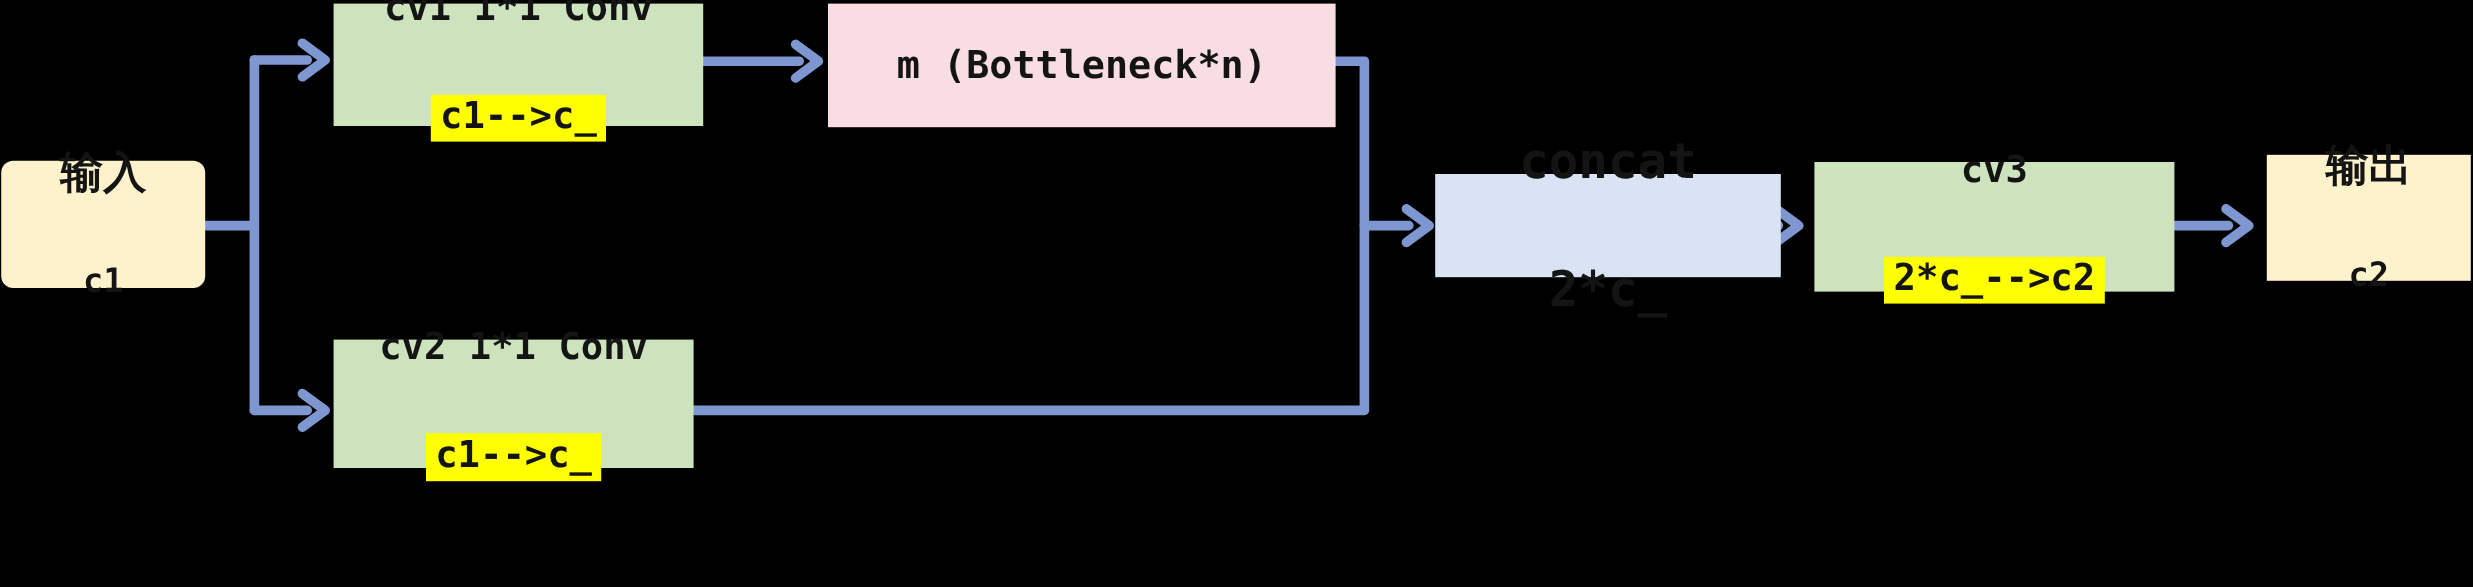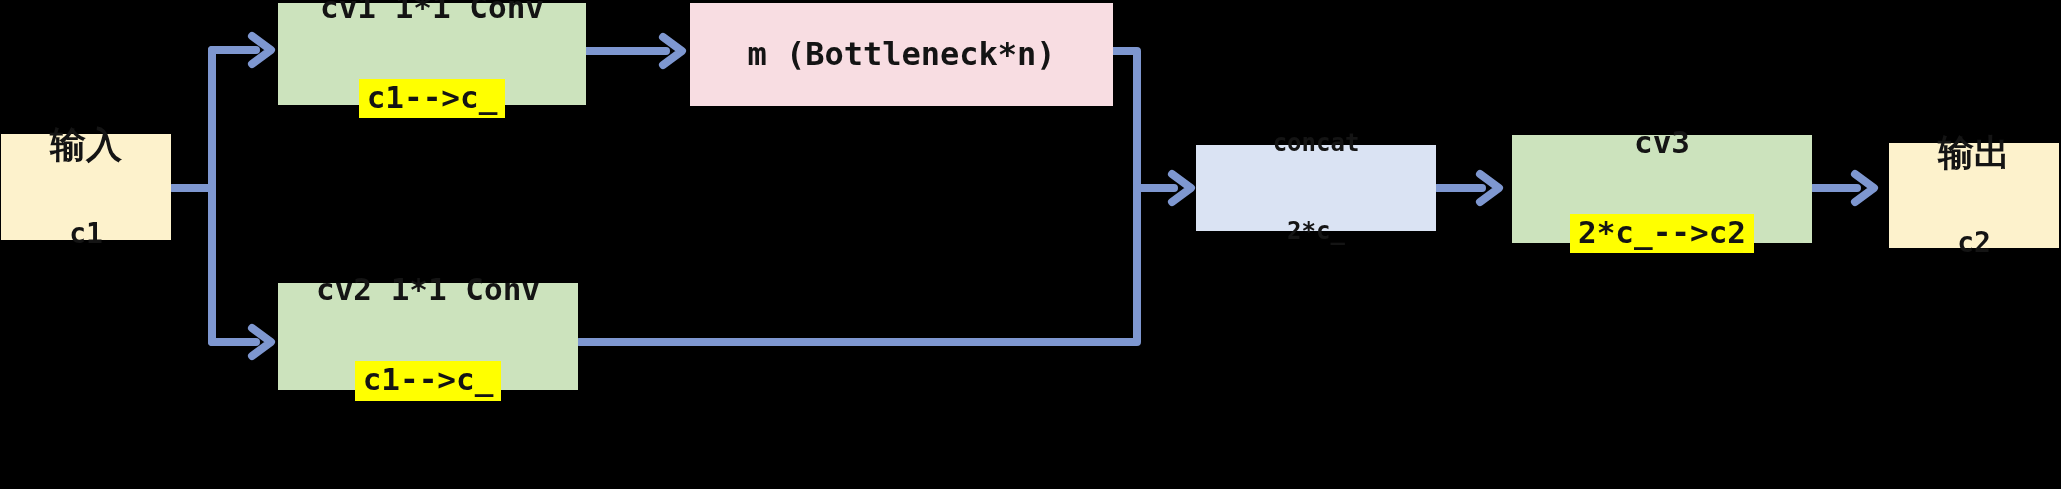--- a/index.html
+++ b/index.html
@@ -39,28 +39,28 @@
   .node .l1 { white-space: pre; }
   .node .l2 { white-space: pre; margin-top: 48px; }
   .bg-cream { background: var(--node-cream, #fdf2cc); }
   .bg-green { background: var(--node-green, #cce3bd); }
   .bg-pink  { background: var(--node-pink,  #f8dde2); }
   .bg-blue  { background: var(--node-blue,  #dae3f3); }
   .hl {
     background: var(--highlight, #ffff00);
     padding: 1px 8px 3px 8px;
   }
-  .node-input  { left: 1px;    top: 134px; width: 170px; height: 106px; font-size: 36px; }
+  .node-input  { left: 1px;    top: 134px; width: 170px; height: 106px; font-size: 36px; border-radius: 10px; }
   .node-input .l2, .node-output .l2 { font-size: 28px; text-align: center; }
   .node-cv1    { left: 278px;  top: 3px;   width: 308px; height: 102px; font-size: 31px; }
   .node-m      { left: 690px;  top: 3px;   width: 423px; height: 103px; font-size: 32px; }
   .node-cv2    { left: 278px;  top: 283px; width: 300px; height: 107px; font-size: 31px; }
-  .node-concat { left: 1196px; top: 145px; width: 240px; height: 86px;  font-size: 24px; gap: 12px; }
+  .node-concat { left: 1196px; top: 145px; width: 288px; height: 86px;  font-size: 41px; gap: 12px; }
   .node-cv3    { left: 1512px; top: 135px; width: 300px; height: 108px; font-size: 31px; }
-  .node-output { left: 1889px; top: 143px; width: 170px; height: 105px; font-size: 36px; }
+  .node-output { left: 1889px; top: 129px; width: 170px; height: 105px; font-size: 36px; }
   .watermark {
     position: absolute;
     right: 10px;
     bottom: 10px;
     font-family: "Liberation Sans", sans-serif;
     font-size: 45px;
     font-weight: 400;
     color: var(--watermark, #f0f0f0);
     text-shadow: 2px 2px 3px rgba(60,60,60,0.9);
     white-space: pre;

